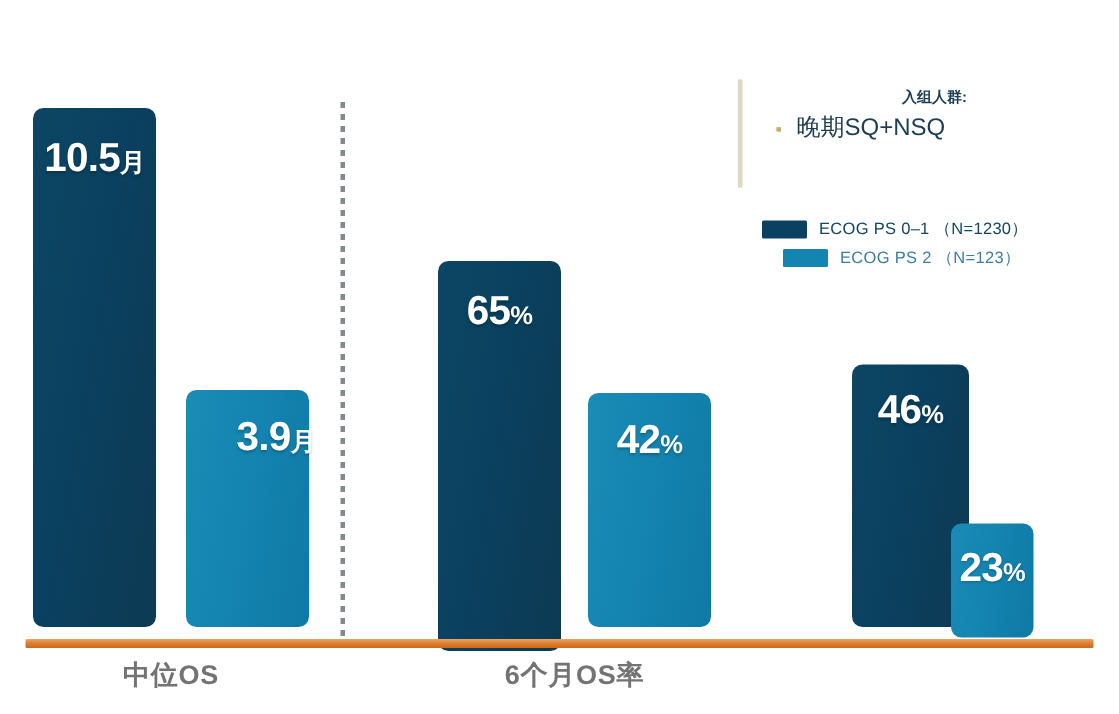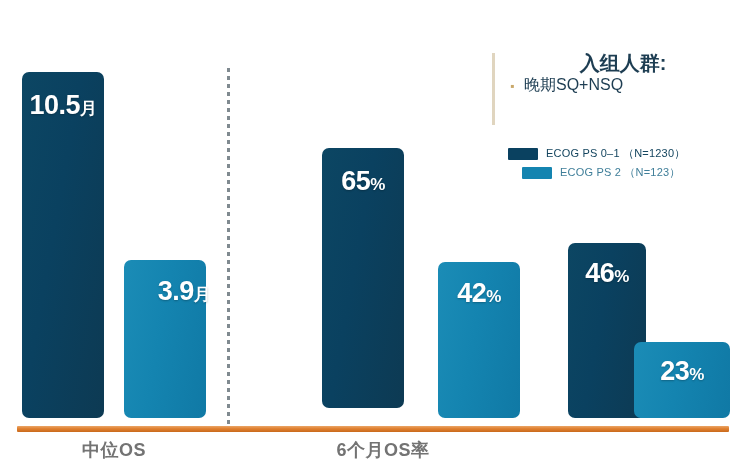--- a/index.html
+++ b/index.html
@@ -103,43 +103,43 @@
   .callout-rule {
     position: absolute;
     left: 0; top: 3px;
     width: 3px;
     height: 72px;
     background: #e0d5bf;
   }
   .callout-title {
     position: absolute;
     left: 18px;
-    top: 0px;
+    top: 8px;
     width: 226px;
     text-align: center;
-    font-size: 20px;
+    font-size: 10px;
     font-weight: bold;
     color: #1d3d52;
     white-space: nowrap;
   }
   .callout-item {
     position: absolute;
     left: 18px;
     font-size: 16px;
     color: #1d3d52;
     white-space: nowrap;
   }
   .callout-item .bullet {
     display: inline-block;
     width: 14px;
     color: #c9a86a;
     font-size: 12px;
     vertical-align: middle;
   }
-  .callout-item.i0 { top: 25px; }
+  .callout-item.i0 { top: 25px; margin-left: 7px; }
   .callout-item.i1 { top: 50px; }
 
   
   .legend {
     position: absolute;
     left: 508px;
     top: 144px;
     width: 238px;
     height: 42px;
   }
@@ -184,39 +184,39 @@
     </div>
 
     <div class="bar light" style="left:124px; top:260px; width:82px; height:158px;">
       <div class="bar-label" style="top:16px;margin-left:19px;">
         <span class="big">3.9</span><span class="unit">月</span>
       </div>
     </div>
 
     <div class="divider"></div>
 
-    <div class="bar dark" style="left:292px; top:148px; width:82px; height:260px;margin-left:30px;">
+    <div class="bar dark" style="left:292px; top:174px; width:82px; height:260px;">
       <div class="bar-label" style="top:18px;">
         <span class="big">65</span><span class="unit">%</span>
       </div>
     </div>
 
-    <div class="bar light" style="left:392px; top:262px; width:82px; height:156px;margin-left:46px;">
+    <div class="bar light" style="left:392px; top:262px; width:82px; height:156px;">
       <div class="bar-label" style="top:16px;">
         <span class="big">42</span><span class="unit">%</span>
       </div>
     </div>
 
     <div class="bar dark" style="left:568px; top:243px; width:78px; height:175px;">
       <div class="bar-label" style="top:15px;">
         <span class="big">46</span><span class="unit">%</span>
       </div>
     </div>
 
-    <div class="bar light" style="left:634px; top:342px; width:96px; height:76px;">
+    <div class="bar light" style="left:634px; top:349px; width:55px; height:76px;">
       <div class="bar-label" style="top:14px;">
         <span class="big">23</span><span class="unit">%</span>
       </div>
     </div>
 
   </div>
 
   <div class="callout">
     <div class="callout-rule"></div>
     <div class="callout-title">入组人群:</div>

